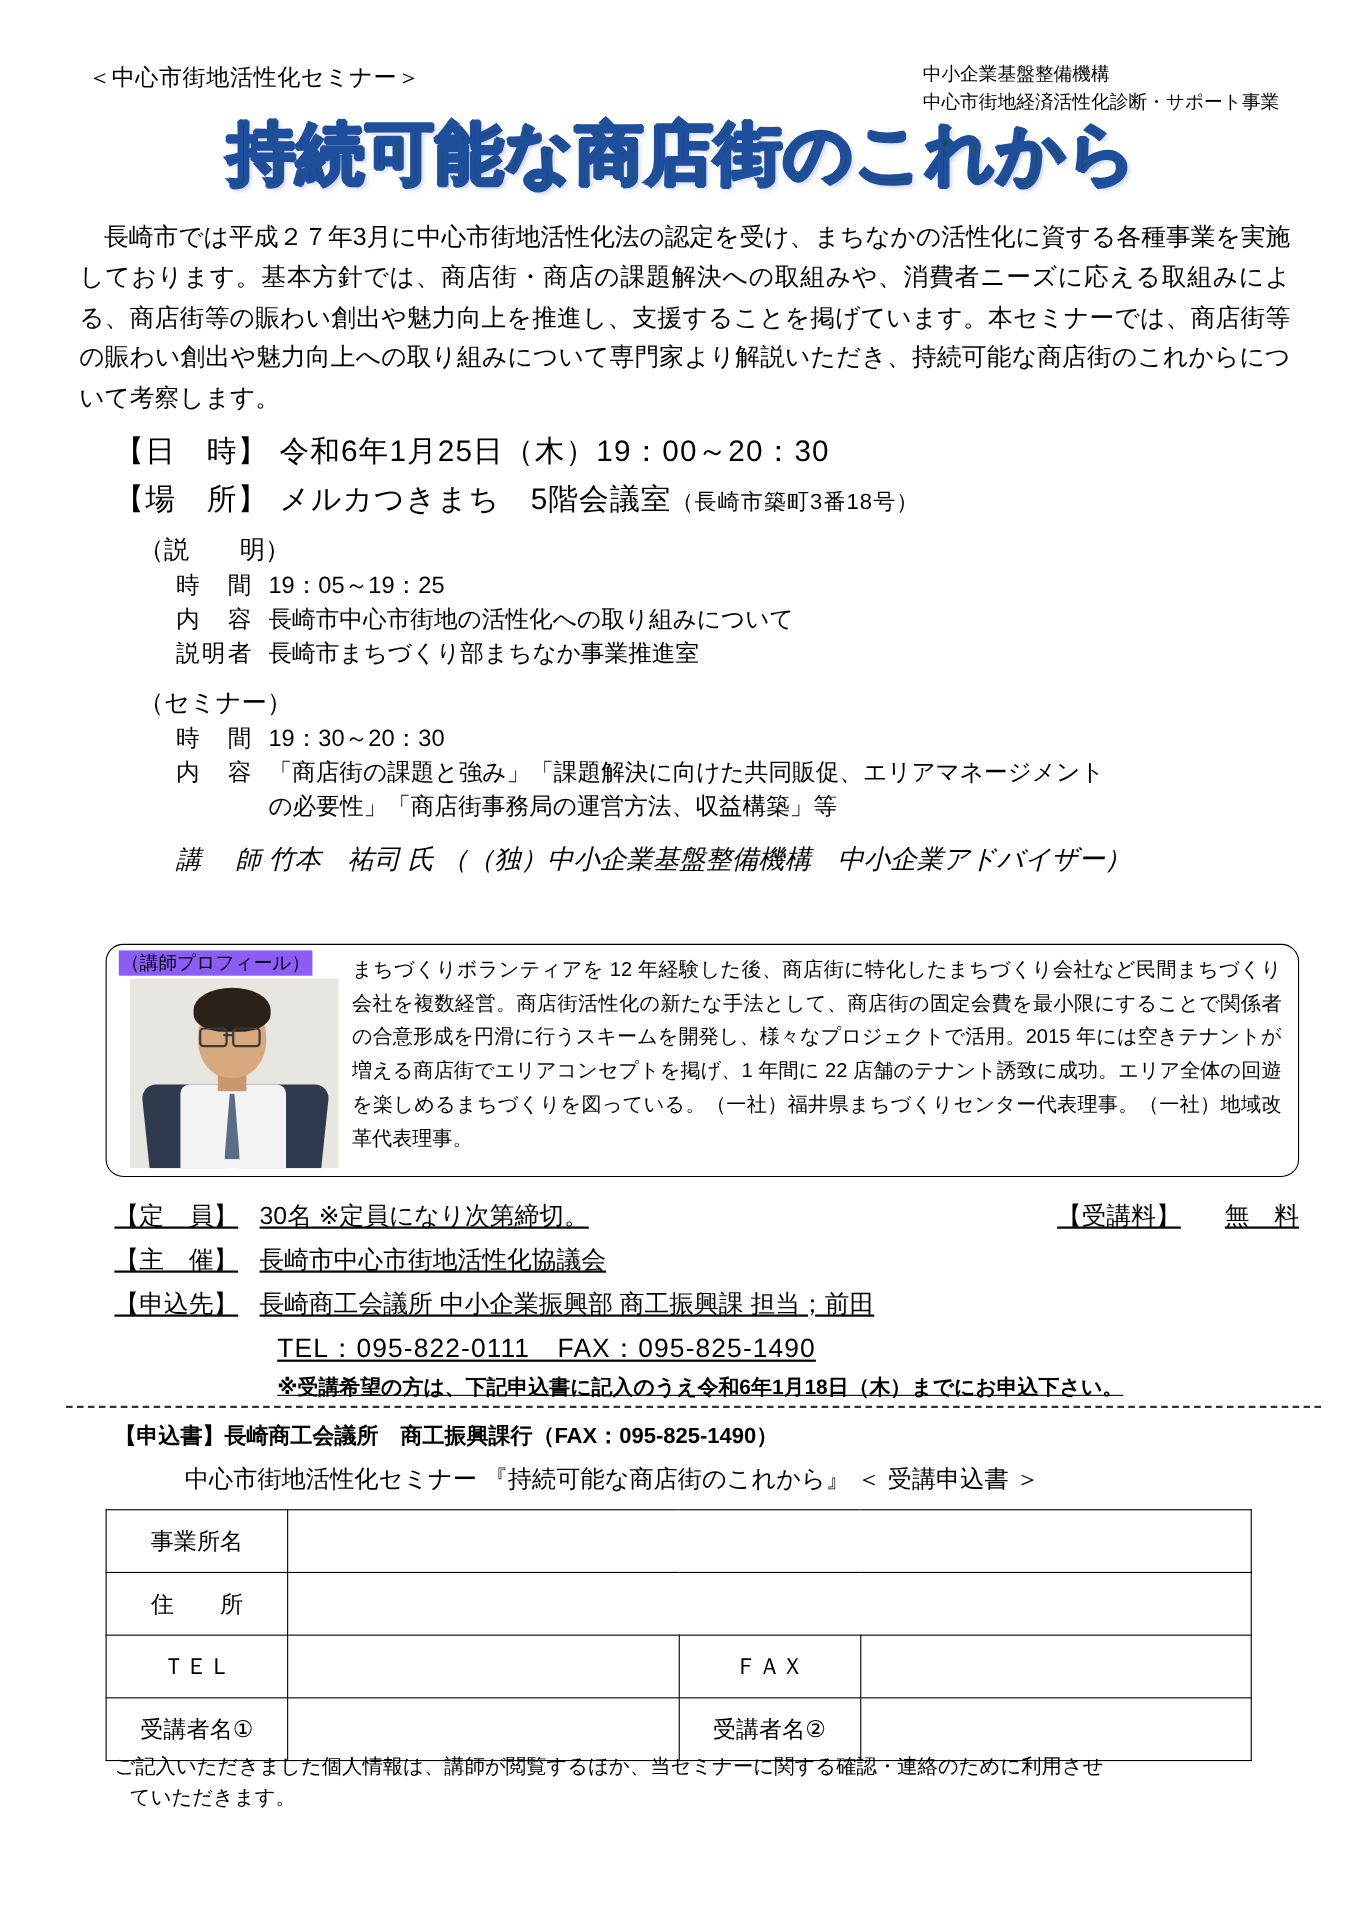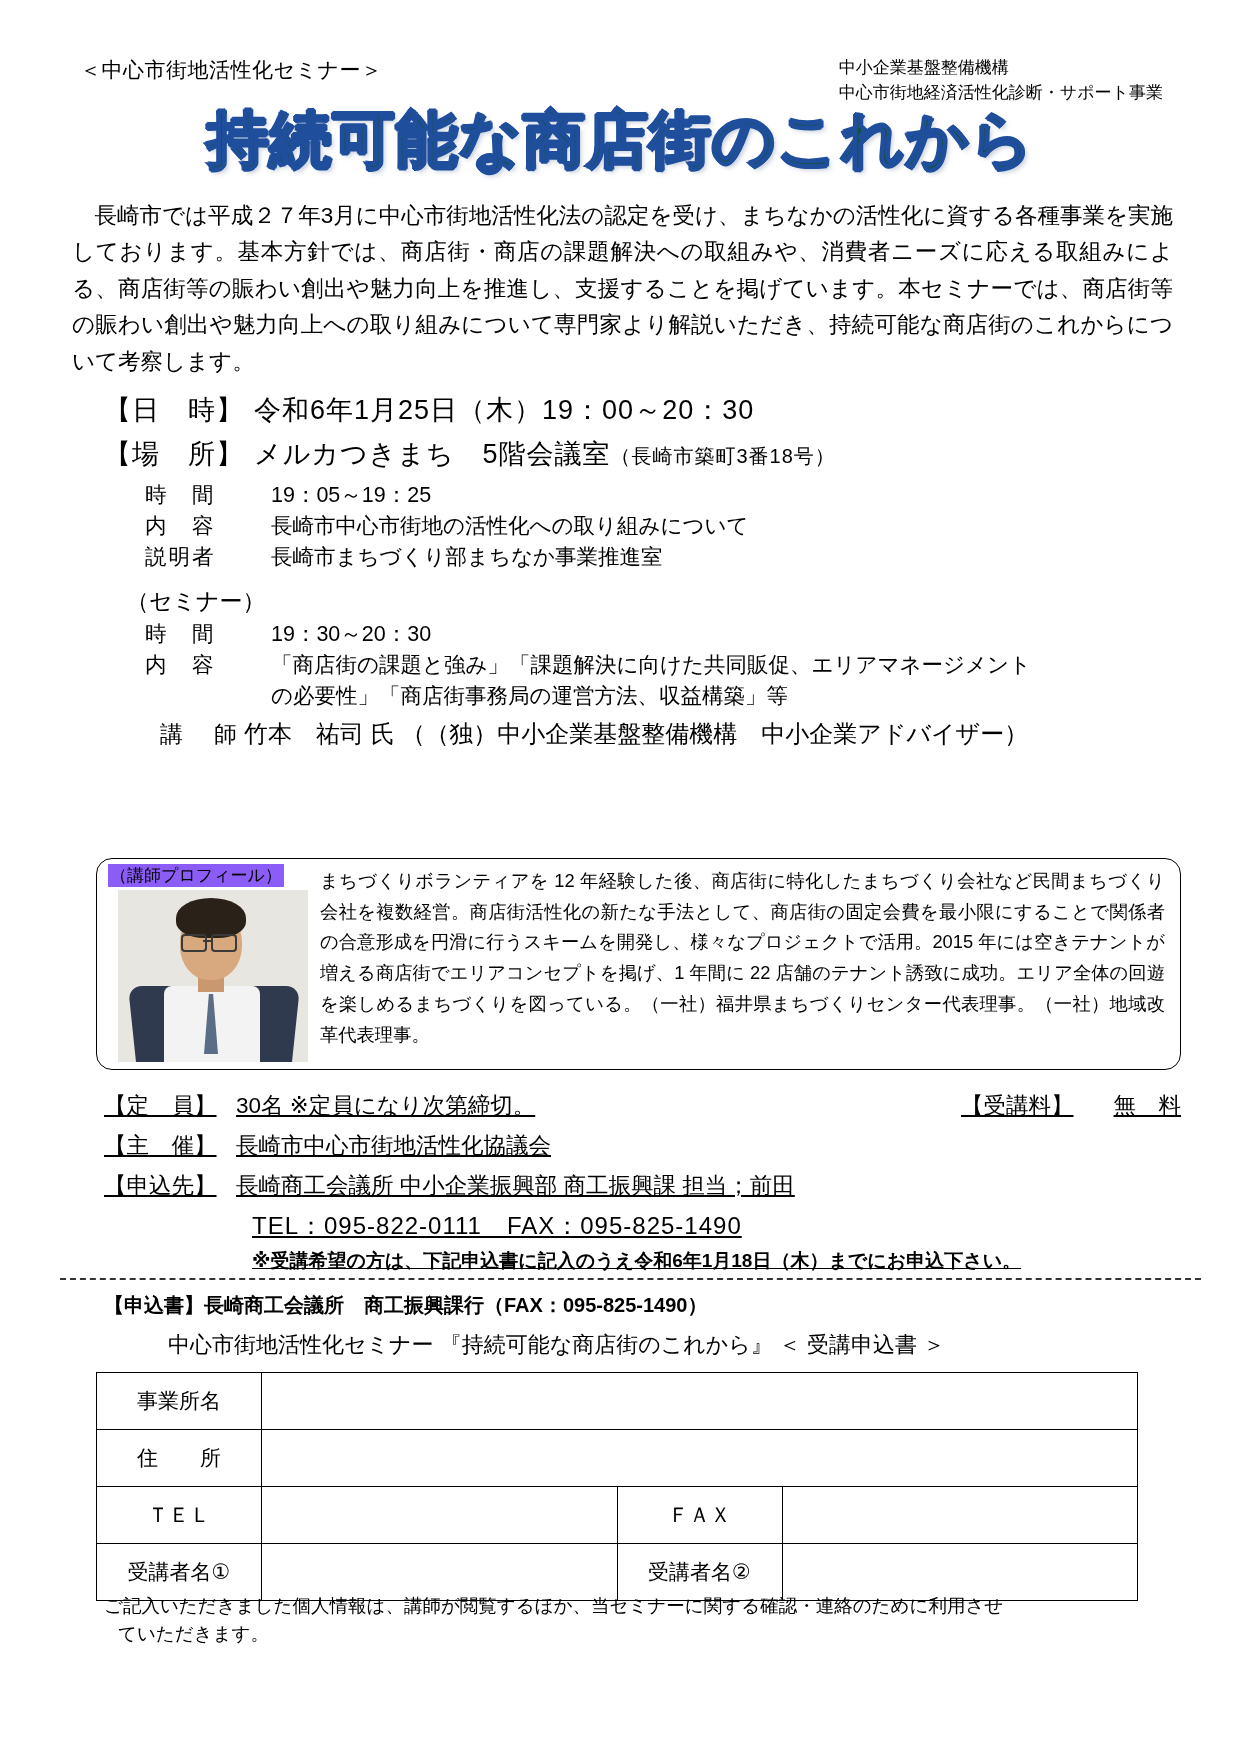--- a/index.html
+++ b/index.html
@@ -104,31 +104,31 @@
   .small-note { font-size: 20px; }
 
   .sub-head {
     font-size: 23px;
     margin: 12px 0 2px 22px;
   }
   .sub-row {
     display: flex;
     font-size: 21.5px;
     line-height: 1.45;
-    margin-left: 41px;
-    gap: 42px;
+    margin-left: 56px;
   }
   .sub-row .k { width: 84px; white-space: nowrap; letter-spacing: 2px;}
   .sub-row .v { flex: 1; }
   .lecturer-row {
     display: flex;
     font-size: 23px;
     margin-left: 56px;
-    margin-top: 6px;
+    margin-top: 16px;
     align-items: baseline;
+    font-style: italic;
   }
   .lecturer-row .k { width: 84px; letter-spacing: 4px; }
   .lecturer-row .v { font-size: 24px; }
 
   
   .profile-box {
     position: absolute;
     top: 858px;
     left: 96px;
     right: 60px;
@@ -292,20 +292,21 @@
       <span class="label">【日　時】</span>
       <span class="val">令和6年1月25日（木）19：00～20：30</span>
     </div>
 
     <div class="big-line">
       <span class="label">【場　所】</span>
       <span class="val">メルカつきまち　5階会議室</span>
       <span class="small-note">（長崎市築町3番18号）</span>
     </div>
 
+    <div class="sub-head">（説　　明）</div>
     <div class="sub-row">
       <span class="k">時　間</span>
       <span class="v">19：05～19：25</span>
     </div>
     <div class="sub-row">
       <span class="k">内　容</span>
       <span class="v">長崎市中心市街地の活性化への取り組みについて</span>
     </div>
     <div class="sub-row">
       <span class="k">説明者</span>

